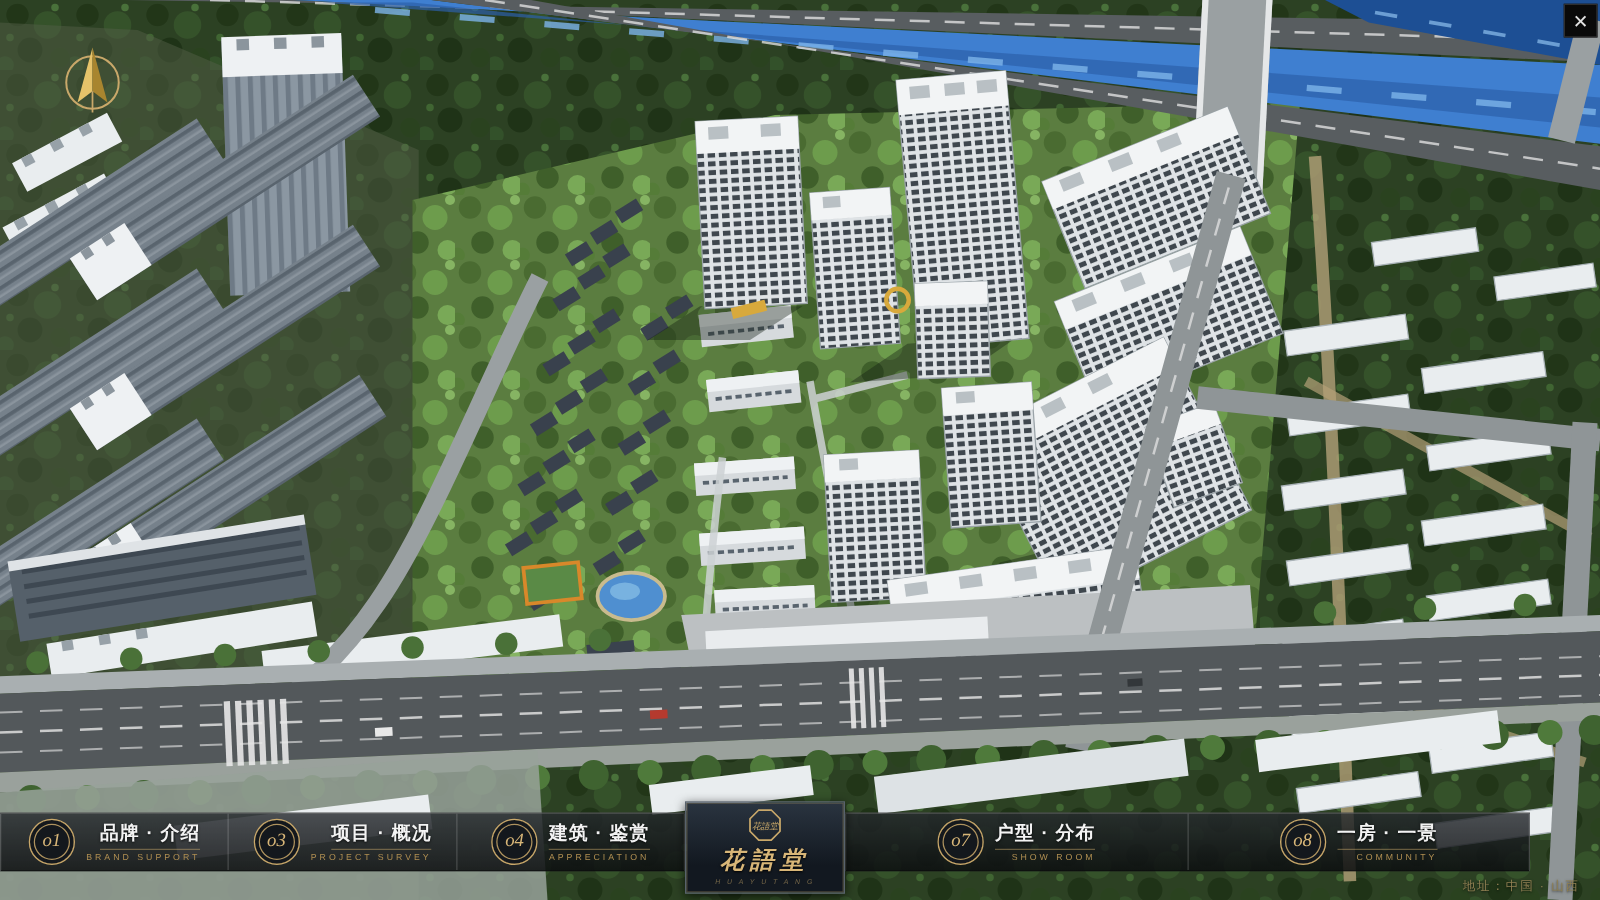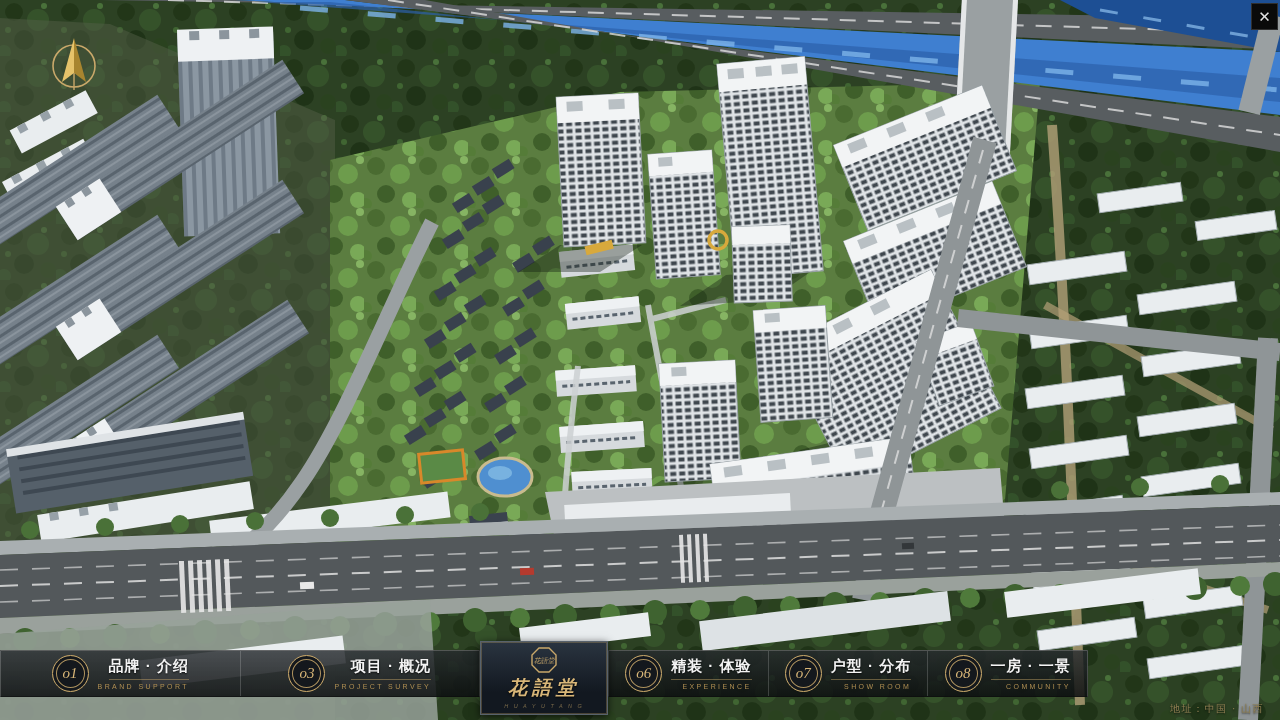--- a/index.html
+++ b/index.html
@@ -10,21 +10,21 @@
   
   .close-btn{position:absolute;top:3px;right:2px;width:25px;height:25px;
     background:#0a0a0a;border:1px solid #2f2f2f;color:#e3e3e3;
     display:flex;align-items:center;justify-content:center;
     font-size:15px;cursor:pointer;z-index:30;}
 
   
   .compass{position:absolute;left:46px;top:26px;z-index:5;}
 
   
-  .navbar{position:absolute;left:0;top:650px;width:1088px;height:47px;
+  .navbar{position:absolute;left:0;top:650px;width:1224px;height:47px;
     display:flex;z-index:20;}
   .nav-group{flex:1;display:flex;
     background:linear-gradient(rgba(38,42,46,.82),rgba(12,14,16,.86));
     border-top:1px solid rgba(255,255,255,.28);
     border-bottom:1px solid rgba(0,0,0,.65);
     border-left:1px solid rgba(255,255,255,.20);
     border-right:1px solid rgba(255,255,255,.20);}
   .nav-item{flex:1;display:flex;align-items:center;justify-content:center;
     gap:9px;cursor:pointer;}
   .nav-item + .nav-item{border-left:1px solid rgba(255,255,255,.18);}
@@ -557,43 +557,43 @@
       </div>
       <div class="nav-item">
         <div class="badge">
             <span class="num">o3</span>
           </div>
         <div class="labels">
             <div class="zh">项目 · 概况</div>
             <div class="en">PROJECT SURVEY</div>
           </div>
       </div>
+      <div class="nav-item">
+        <div class="badge">
+            <span class="num">o4</span>
+          </div>
+        <div class="labels">
+            <div class="zh">建筑 · 鉴赏</div>
+            <div class="en">APPRECIATION</div>
+          </div>
+      </div>
     </div>
 
     <div class="logo-panel">
       <svg width="26" height="26" viewBox="0 0 26 26">
         <polygon points="8,1 18,1 25,8 25,18 18,25 8,25 1,18 1,8" fill="none" stroke="#c9a86a" stroke-width="1.4"></polygon>
         <text x="13" y="16" text-anchor="middle" font-size="7" fill="#c9a86a">花語堂</text>
       </svg>
       <div class="logo-title">花語堂</div>
       <div class="logo-sub">H U A Y U T A N G</div>
     </div>
 
     <div class="nav-group">
       <div class="nav-item">
         <div class="badge">
-            <span class="num">o6</span>
-          </div>
-        <div class="labels">
-            <div class="zh">精装 · 体验</div>
-            <div class="en">EXPERIENCE</div>
-          </div>
-      </div>
-      <div class="nav-item">
-        <div class="badge">
             <span class="num">o7</span>
           </div>
         <div class="labels">
             <div class="zh">户型 · 分布</div>
             <div class="en">SHOW ROOM</div>
           </div>
       </div>
       <div class="nav-item">
         <div class="badge">
             <span class="num">o8</span>

